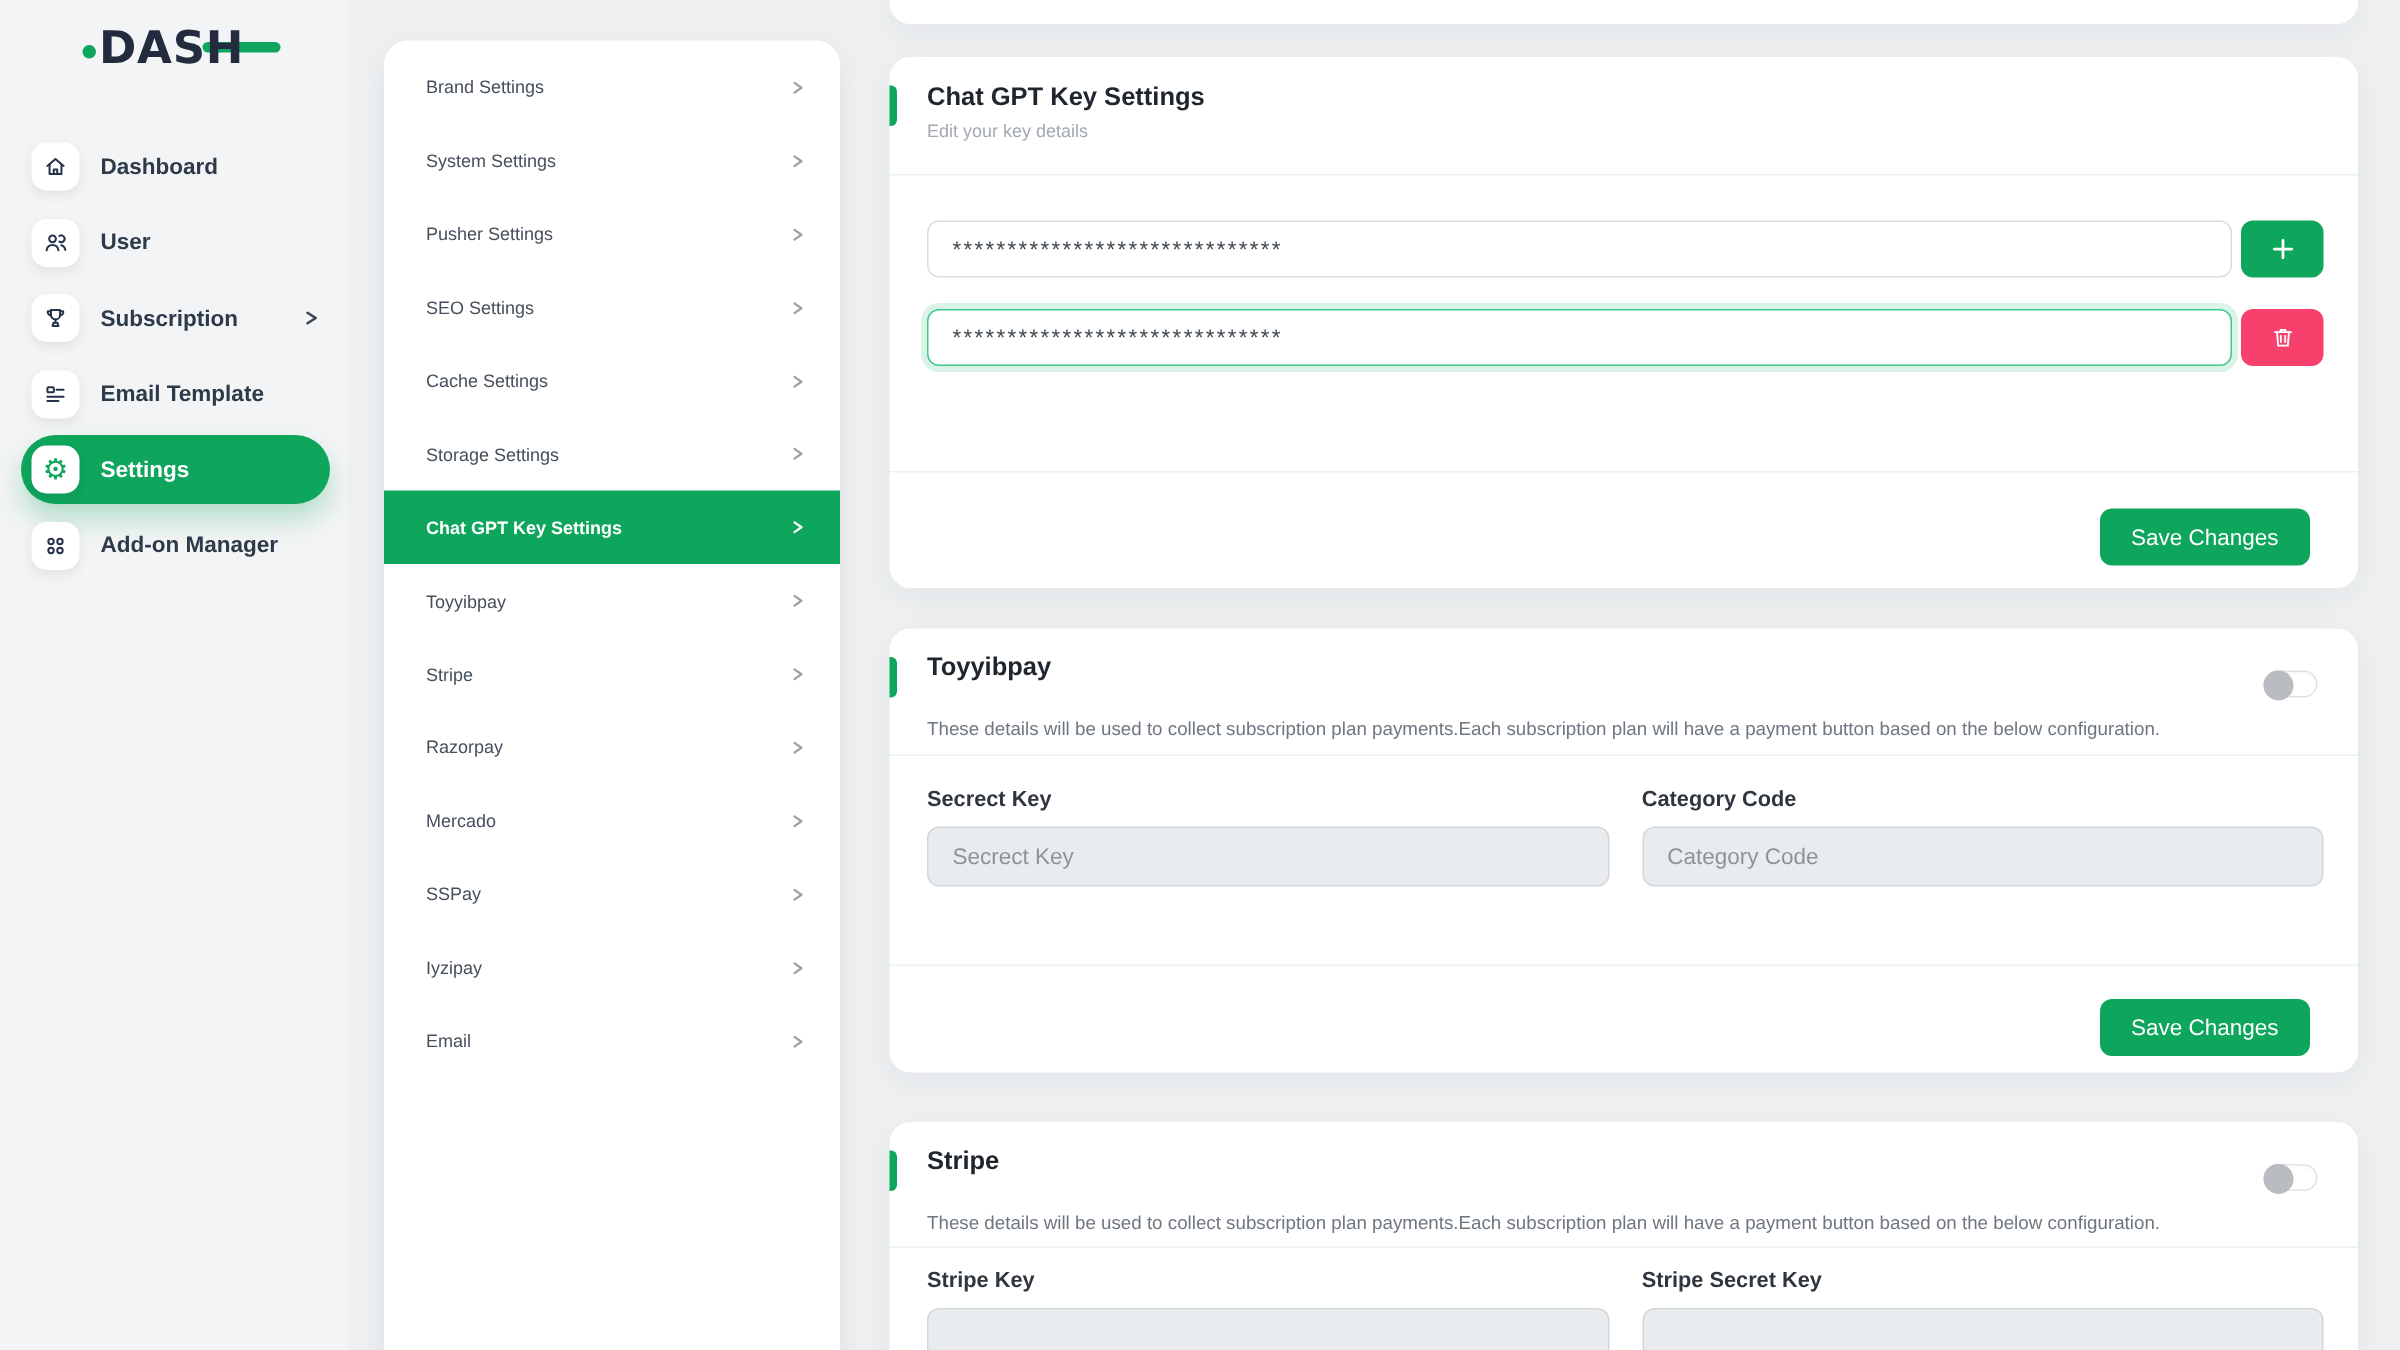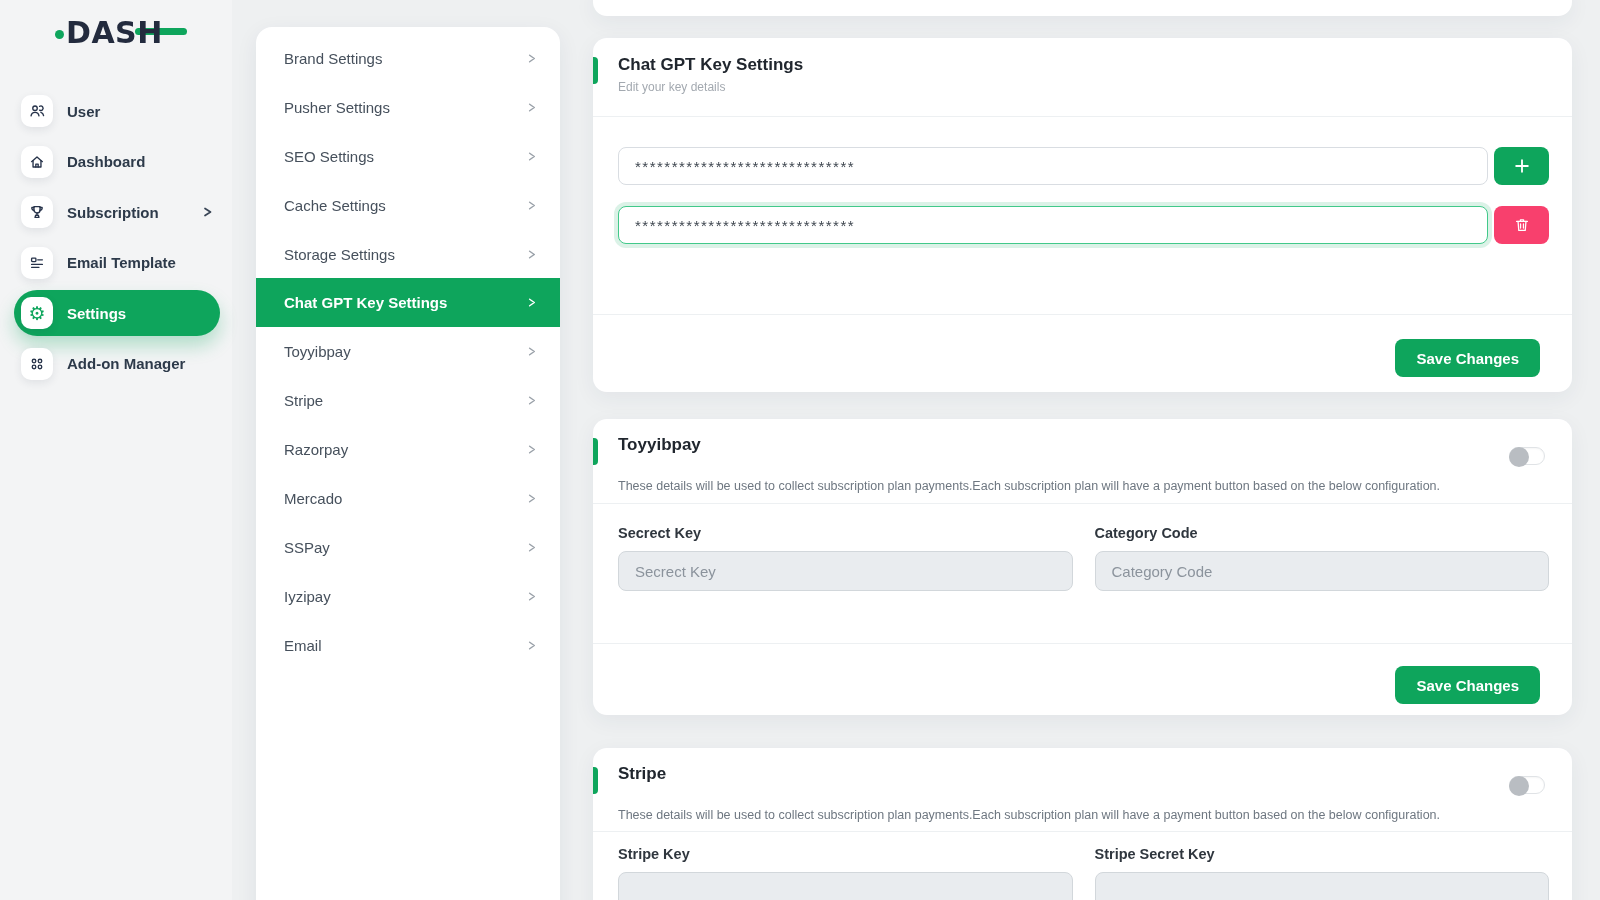--- a/index.html
+++ b/index.html
@@ -29,21 +29,21 @@
   .nav-chevron{margin-left:auto;}
   .nav-item.active{background:var(--green);height:46px;margin:2.25px 12px 2.25px 14px;
     padding:0 12px 0 7px;border-radius:24px;box-shadow:0 10px 18px rgba(14,165,92,.28);}
   .nav-item.active .nav-label{color:#fff;font-weight:700;}
   .gear-glyph{font-family:"DejaVu Sans",sans-serif;font-size:19px;line-height:1;color:var(--green);}
 
   
   .panel{position:absolute;left:256px;top:27px;width:304px;height:960px;background:#fff;
     border-radius:16px;box-shadow:0 6px 22px rgba(30,46,80,.07);padding-top:7px;overflow:hidden;}
   .panel-item{height:48.9px;display:flex;align-items:center;padding:0 22px 0 28px;cursor:pointer;}
-  .panel-label{font-size:15px;color:#46505C;font-weight:500;}
+  .panel-label{font-size:12px;color:#46505C;font-weight:500;}
   .panel-item .chev{margin-left:auto;}
   .panel-item.active{background:var(--green);}
   .panel-item.active .panel-label{color:#fff;font-weight:600;}
   .panel-item.active .chev polyline{stroke:#fff;}
 
   
   .content{position:absolute;left:593px;top:0;width:979px;height:100%;}
   .card{position:absolute;left:0;width:979px;background:#fff;border-radius:14px;
     box-shadow:0 6px 22px rgba(30,46,80,.06);}
   .card-partial{top:-14px;height:30px;}
@@ -72,21 +72,21 @@
     font-family:"Liberation Sans",sans-serif;}
   .input-focus{border:1px solid #41C98A;box-shadow:0 0 0 4px rgba(14,165,92,.15);}
   .btn{border:none;cursor:pointer;display:flex;align-items:center;justify-content:center;}
   .btn-icon{width:55px;height:38px;margin-left:6px;border-radius:8px;}
   .btn-green{background:var(--green);}
   .btn-pink{background:var(--pink);}
   .card-footer{border-top:1px solid var(--divider);display:flex;justify-content:flex-end;
     padding:24px 32px 0 0;}
   .f-pay{padding-top:22px;}
   .btn-save{height:38px;padding:0 21px;border-radius:8px;background:var(--green);color:#fff;
-    font-size:15px;font-weight:700;font-family:"Liberation Sans",sans-serif;}
+    font-size:15px;font-weight:400;font-family:"Liberation Sans",sans-serif;}
 
   .field-grid{display:grid;grid-template-columns:1fr 1fr;column-gap:22px;padding:21px 23px 0 25px;}
   .body-pay{height:139px;}
   .grid-stripe{padding-top:14px;}
   .field-label{font-size:14.5px;font-weight:700;color:#2F363E;margin-bottom:10px;}
   .input-muted{width:100%;height:40px;background:#E9ECEF;border:1px solid #D2D7DB;border-radius:8px;
     padding:0 16px;font-size:15px;color:#5A6268;outline:none;font-family:"Liberation Sans",sans-serif;}
   .input-muted::placeholder{color:#8B939C;}
 
   svg{display:block;}
@@ -101,38 +101,38 @@
       <span class="logo-dot"></span>
       <span class="logo-bar"></span>
       <span class="logo-text">DASH</span>
     </div>
 
     <nav class="nav">
 
       <div class="nav-item">
         <span class="icon-box">
           <svg width="18" height="18" viewBox="0 0 20 20" fill="none" stroke="#27334A" stroke-width="1.5" stroke-linecap="round" stroke-linejoin="round">
+            <path d="M4 9.6L10 4.4l6 5.2"></path>
+              <path d="M5.6 8.6v7h8.8v-7"></path>
+              <path d="M8.7 15.6v-3.3h2.6v3.3"></path>
+          </svg>
+        </span>
+        <span class="nav-label">Dashboard</span>
+      </div>
+
+      <div class="nav-item">
+        <span class="icon-box">
+          <svg width="18" height="18" viewBox="0 0 20 20" fill="none" stroke="#27334A" stroke-width="1.5" stroke-linecap="round" stroke-linejoin="round">
             <circle cx="7.8" cy="6.9" r="2.5"></circle>
               <path d="M3.4 15.4c.4-2.5 2.1-3.9 4.4-3.9s4 1.4 4.4 3.9"></path>
             <path d="M12.9 4.8a2.5 2.5 0 110 4.2"></path>
               <path d="M14.3 11.6c1.6.4 2.7 1.7 3 3.5"></path>
           </svg>
         </span>
         <span class="nav-label">User</span>
-      </div>
-
-      <div class="nav-item">
-        <span class="icon-box">
-          <svg width="18" height="18" viewBox="0 0 20 20" fill="none" stroke="#27334A" stroke-width="1.5" stroke-linecap="round" stroke-linejoin="round">
-            <path d="M4 9.6L10 4.4l6 5.2"></path>
-              <path d="M5.6 8.6v7h8.8v-7"></path>
-              <path d="M8.7 15.6v-3.3h2.6v3.3"></path>
-          </svg>
-        </span>
-        <span class="nav-label">Dashboard</span>
       </div>
 
       <div class="nav-item">
         <span class="icon-box">
           <svg width="18" height="18" viewBox="0 0 20 20" fill="none" stroke="#27334A" stroke-width="1.5" stroke-linecap="round" stroke-linejoin="round">
             <path d="M6.6 4h6.8v3.7a3.4 3.4 0 01-6.8 0z"></path>
             <path d="M6.6 5H4.3a2.5 2.5 0 002.5 3.1"></path>
               <path d="M13.4 5h2.3a2.5 2.5 0 01-2.5 3.1"></path>
             <path d="M10 11.2v2.2"></path>
               <path d="M8.5 13.6h3l.7 2.4H7.8z"></path>
@@ -174,20 +174,26 @@
         </span>
         <span class="nav-label">Add-on Manager</span>
       </div>
 
     </nav>
   </aside>
 
   <section class="panel">
     <div class="panel-item">
       <span class="panel-label">Brand Settings</span>
+      <svg class="chev" width="13" height="13" viewBox="0 0 14 14" fill="none">
+          <polyline points="5 3.5 10 7 5 10.5" stroke="#9AA1A9" stroke-width="1.6" stroke-linecap="round" stroke-linejoin="round"></polyline>
+        </svg>
+    </div>
+    <div class="panel-item">
+      <span class="panel-label">System Settings</span>
       <svg class="chev" width="13" height="13" viewBox="0 0 14 14" fill="none">
           <polyline points="5 3.5 10 7 5 10.5" stroke="#9AA1A9" stroke-width="1.6" stroke-linecap="round" stroke-linejoin="round"></polyline>
         </svg>
     </div>
     <div class="panel-item">
       <span class="panel-label">Pusher Settings</span>
       <svg class="chev" width="13" height="13" viewBox="0 0 14 14" fill="none">
           <polyline points="5 3.5 10 7 5 10.5" stroke="#9AA1A9" stroke-width="1.6" stroke-linecap="round" stroke-linejoin="round"></polyline>
         </svg>
     </div>

